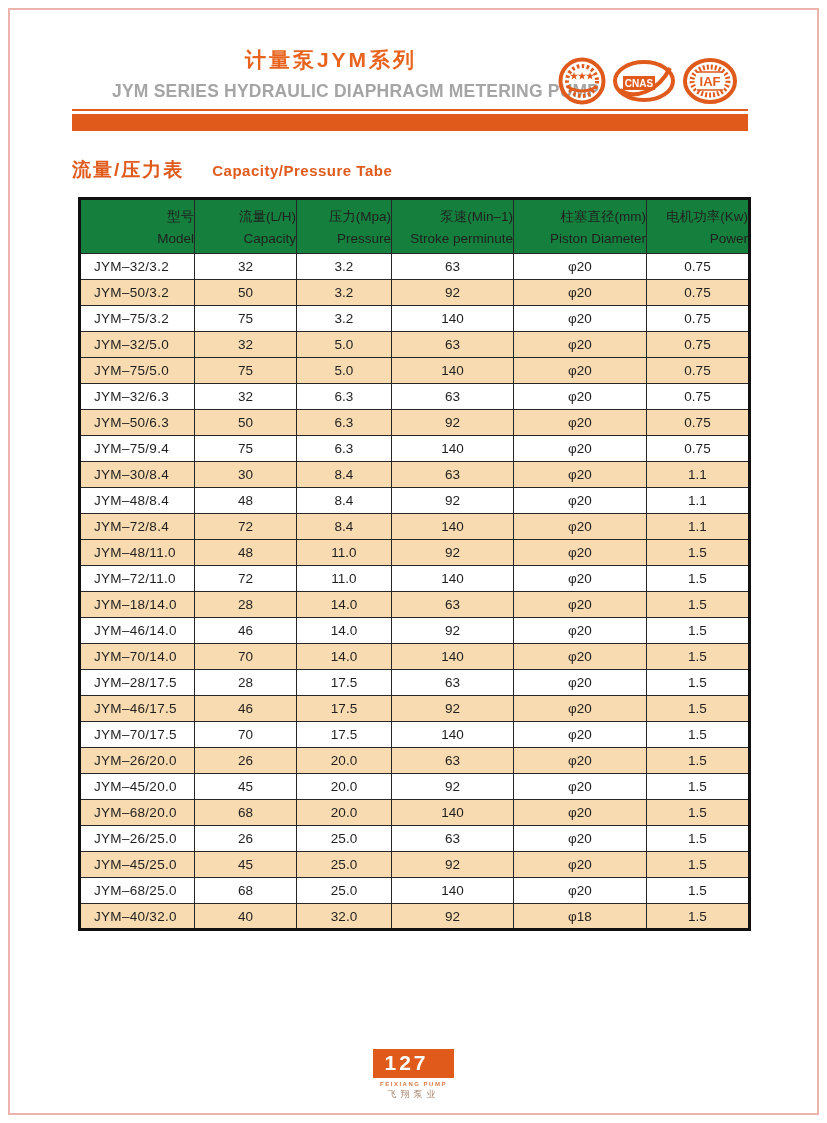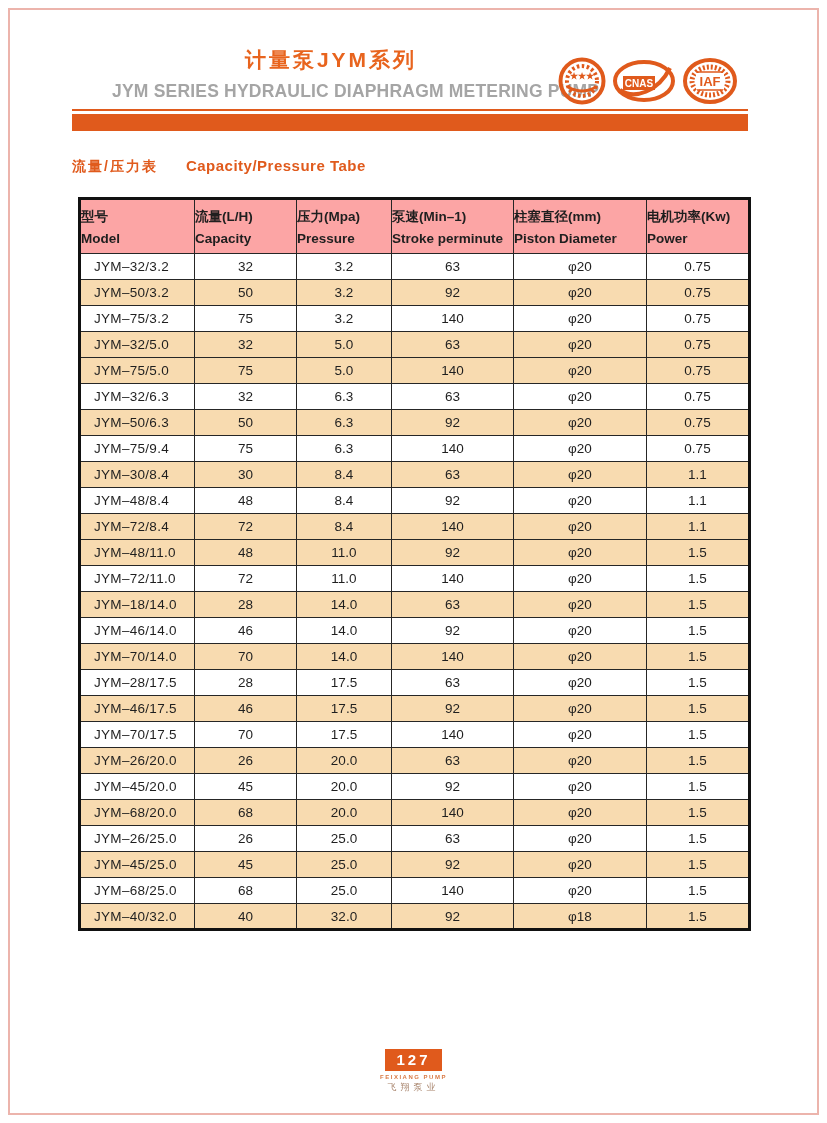--- a/index.html
+++ b/index.html
@@ -56,21 +56,21 @@
     width: 676px; height: 17px;
     background: #e05a1c;
   }
   
   .section-title {
     position: absolute;
     left: 72px; top: 157px;
     white-space: nowrap;
   }
   .section-zh {
-    font-size: 14px;
+    font-size: 19px;
     font-weight: bold;
     color: #e05a1c;
     letter-spacing: 2px;
   }
   .section-en {
     font-size: 15px;
     font-weight: bold;
     color: #e05a1c;
     margin-left: 28px;
     letter-spacing: 0.5px;
@@ -82,25 +82,25 @@
     width: 670px;
     border-collapse: collapse;
     border: 3px solid #111111;
     table-layout: fixed;
   }
   table.spec th, table.spec td {
     border: 1px solid #262626;
     color: #1f1f1f;
   }
   table.spec thead th {
-    background: #fca5a5;
+    background: #15803d;
     height: 55px;
-    font-weight: bold;
+    font-weight: normal;
     vertical-align: middle;
-    text-align: left;
+    text-align: right;
   }
   .h-zh { font-size: 13.5px; }
   .h-en { font-size: 13.5px; margin-top: 5px; }
   table.spec tbody td {
     height: 26px;
     font-size: 13.5px;
     text-align: center;
     vertical-align: middle;
     background: #ffffff;
   }
@@ -113,24 +113,24 @@
   
   .footer {
     position: absolute;
     left: 0; right: 0; top: 1049px;
     text-align: center;
   }
   .page-number-box {
     display: inline-block;
     background: #e05a1c;
     color: #ffffff;
-    font-size: 15px;
+    font-size: 21px;
     font-weight: bold;
     letter-spacing: 3px;
-    padding: 2px 11px 3px 11px;
+    padding: 2px 25px 3px 11px;
   }
   .brand-en {
     margin-top: 3px;
     font-size: 6px;
     font-weight: bold;
     color: #d97a45;
     letter-spacing: 1.5px;
   }
   .brand-zh {
     margin-top: 1px;

